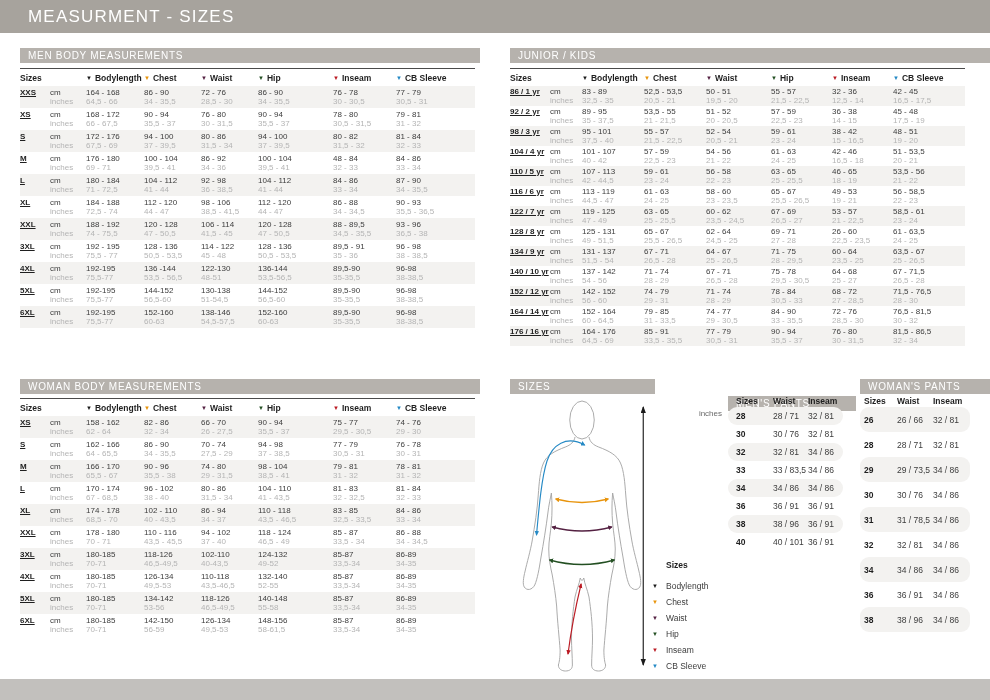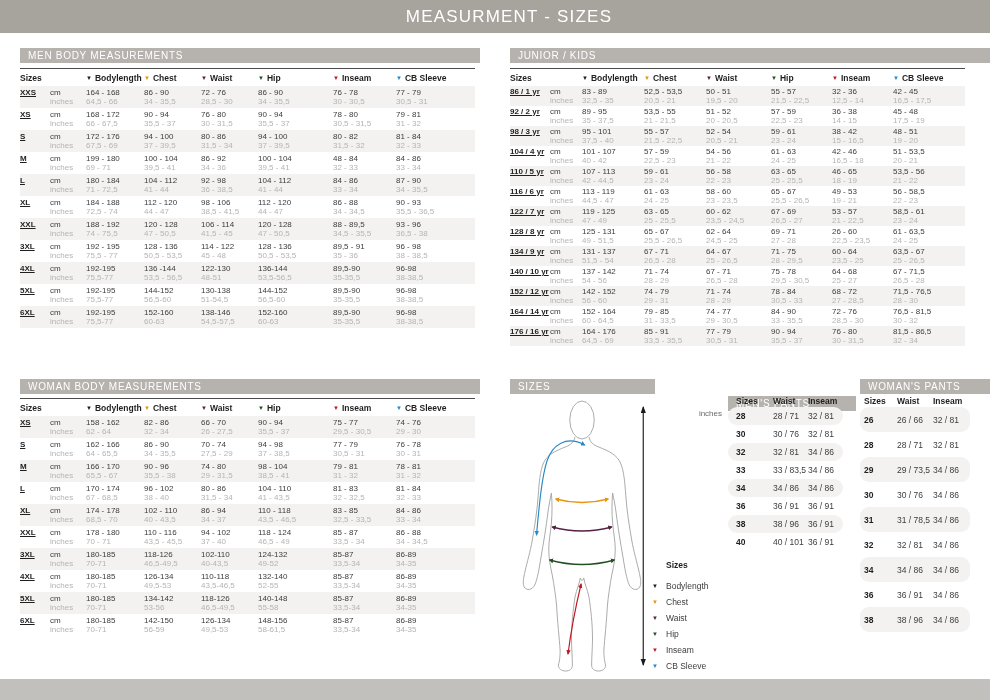--- a/index.html
+++ b/index.html
@@ -7,21 +7,21 @@
     width:990px;height:700px;position:relative;overflow:hidden;
     background:#ffffff;
     font-family:"Liberation Sans","DejaVu Sans",sans-serif;
     -webkit-font-smoothing:antialiased;
   }
   .abs{position:absolute;}
   
   .topbar{
     left:0;top:0;width:990px;height:33px;
     background:var(--c-topbar,#a7a39d);
-    color:#fff;display:flex;align-items:center;justify-content:center;
+    color:#fff;display:flex;align-items:center;
   }
   .topbar .title{font-size:17px;letter-spacing:1.2px;margin-left:28px;font-weight:400;}
   .footerbar{left:0;top:679px;width:990px;height:21px;background:var(--c-footer,#c2c0bd);}
   
   .secbar{
     height:15px;background:var(--c-section-bar,#b6b2ad);color:#fff;
     font-size:10px;letter-spacing:0.7px;display:flex;align-items:center;
   }
   .secbar span{margin-left:8px;white-space:nowrap;}
   
@@ -205,21 +205,21 @@
           <div class="inv">32 - 33</div>
         </td>
       </tr>
       <tr>
         <td class="sz">M</td>
         <td class="unit">
           <div class="cmv">cm</div>
           <div class="inv">inches</div>
         </td>
         <td>
-          <div class="cmv">199 - 180</div>
+          <div class="cmv">176 - 180</div>
           <div class="inv">69 - 71</div>
         </td>
         <td>
           <div class="cmv">100 - 104</div>
           <div class="inv">39,5 - 41</div>
         </td>
         <td>
           <div class="cmv">86 - 92</div>
           <div class="inv">34 - 36</div>
         </td>

